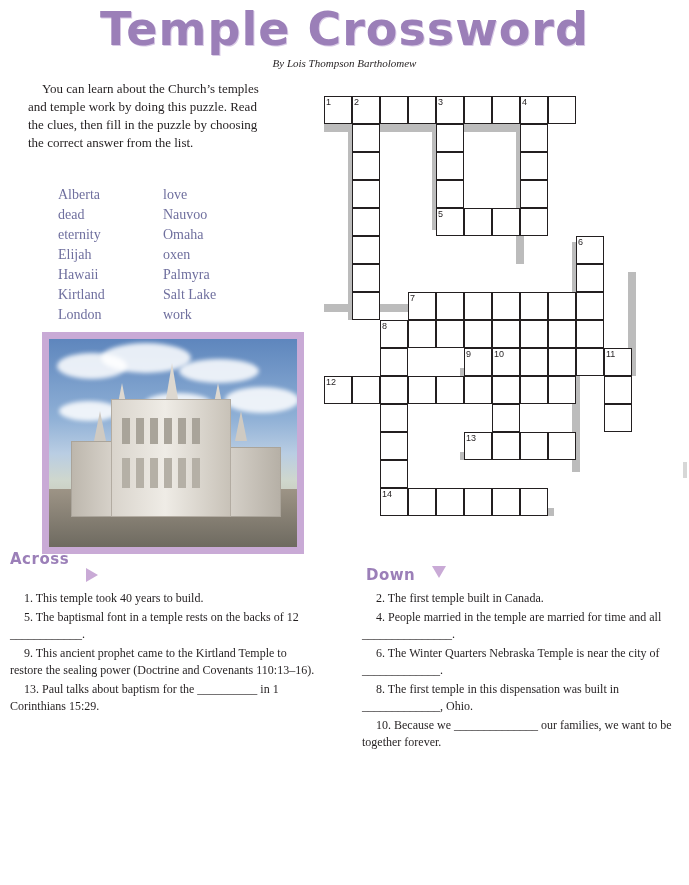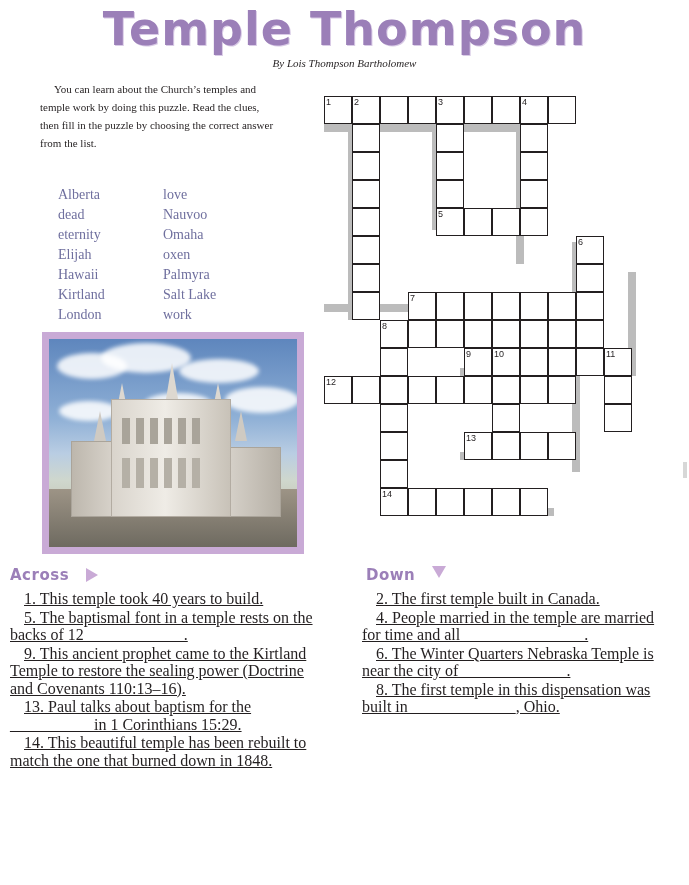--- a/index.html
+++ b/index.html
@@ -36,23 +36,23 @@
     text-align: center;
     font-family: "Liberation Serif", serif;
     font-style: italic;
     font-size: 11px;
     color: #231f20;
   }
 
   
   .intro {
     position: absolute;
-    left: 40px; top: 80px;
+    left: 28px; top: 80px;
     width: 235px;
-    font-size: 11px;
+    font-size: 13px;
     line-height: 18px;
     text-indent: 14px;
   }
 
   
   .wordlist {
     position: absolute;
     left: 58px; top: 185px;
     width: 230px;
     display: grid;
@@ -177,41 +177,40 @@
   }
   .arrow-down {
     position: absolute;
     width: 0; height: 0;
     border-left: 7px solid transparent;
     border-right: 7px solid transparent;
     border-top: 12px solid #c9aad6;
   }
   .clue-col {
     position: absolute;
-    font-size: 16px;
+    font-size: 12px;
     line-height: 17.5px;
-    text-decoration: underline;
   }
   .clue {
     text-indent: 14px;
     margin-bottom: 1px;
   }
   .right-mark {
     position: absolute;
     right: 2px; top: 462px;
     width: 4px; height: 16px;
     background: #d7d7d7;
   }
 </style>
 </head>
 <body>
 
 <div id="page">
 
-  <div class="title">Temple Thompson</div>
+  <div class="title">Temple Crossword</div>
   <div class="byline">By Lois Thompson Bartholomew</div>
 
   <div class="intro">You can learn about the Church’s temples and temple work by doing this puzzle. Read the clues, then fill in the puzzle by choosing the correct answer from the list.</div>
 
   <div class="wordlist">
     <span>Alberta</span>
     <span>love</span>
     <span>dead</span>
     <span>Nauvoo</span>
     <span>eternity</span>
@@ -394,32 +393,32 @@
       </div>
     <div class="cell" style="left:92px; top:396px;"></div>
     <div class="cell" style="left:120px;top:396px;"></div>
     <div class="cell" style="left:148px;top:396px;"></div>
     <div class="cell" style="left:176px;top:396px;"></div>
     <div class="cell" style="left:204px;top:396px;"></div>
   </div>
 
   <div class="right-mark"></div>
 
-  <div class="section-head" style="left:10px; top:566px;">Across</div>
+  <div class="section-head" style="left:10px; top:550px;">Across</div>
   <div class="arrow" style="left:86px; top:568px;"></div>
   <div class="clue-col" style="left:10px; top:590px; width:312px;">
     <div class="clue">1. This temple took 40 years to build.</div>
     <div class="clue">5. The baptismal font in a temple rests on the backs of 12 ____________.</div>
     <div class="clue">9. This ancient prophet came to the Kirtland Temple to restore the sealing power (Doctrine and Covenants 110:13–16).</div>
     <div class="clue">13. Paul talks about baptism for the __________ in 1 Corinthians 15:29.</div>
-    <div class="clue">14. This beautiful temple has been rebuilt to match the one that burned down in 1848.</div>
   </div>
 
   <div class="section-head" style="left:366px; top:566px;">Down</div>
   <div class="arrow-down" style="left:432px; top:566px;"></div>
   <div class="clue-col" style="left:362px; top:590px; width:312px;">
     <div class="clue">2. The first temple built in Canada.</div>
     <div class="clue">4. People married in the temple are married for time and all _______________.</div>
     <div class="clue">6. The Winter Quarters Nebraska Temple is near the city of _____________.</div>
     <div class="clue">8. The first temple in this dispensation was built in _____________, Ohio.</div>
+    <div class="clue">10. Because we ______________ our families, we want to be together forever.</div>
   </div>
 
 </div>
 
 </body></html>

